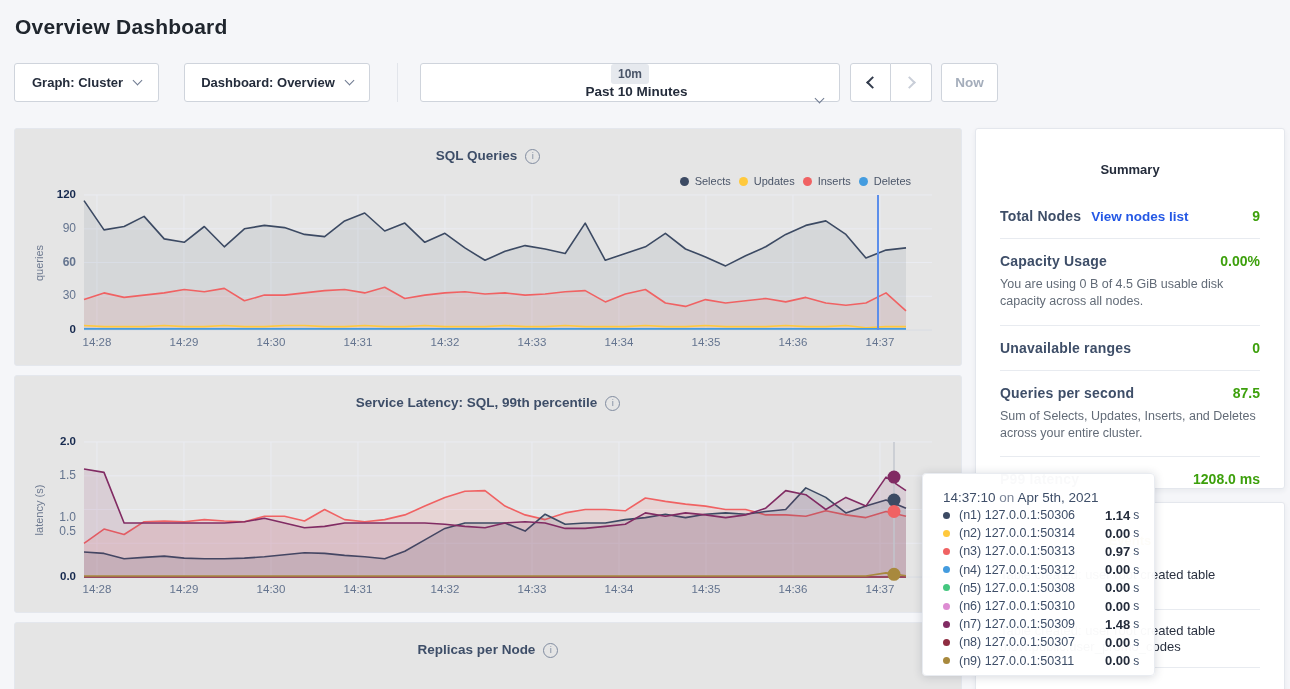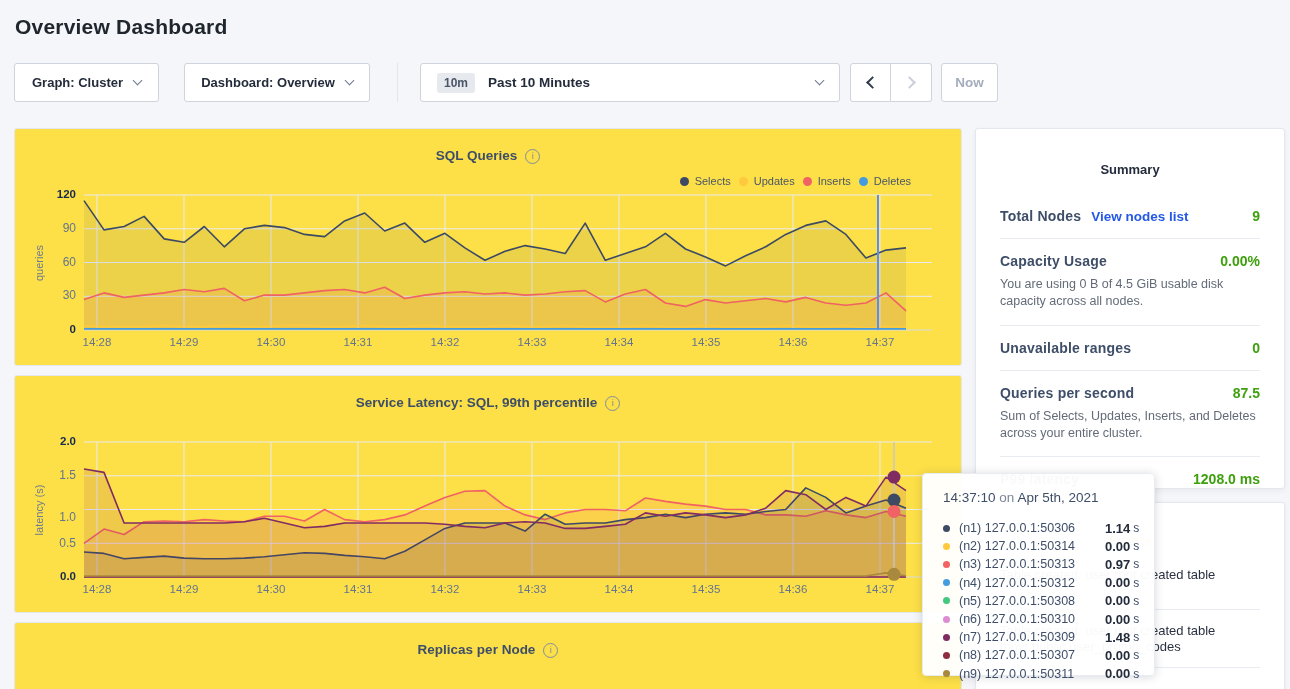--- a/index.html
+++ b/index.html
@@ -13,38 +13,38 @@
   .controls { display:flex; align-items:center; margin-top:24px; height:39px; }
   button { font-family:inherit; cursor:pointer; }
   .btn { background:#fff; border:1px solid #CFD4DC; border-radius:3px; height:39px;
          display:flex; align-items:center; justify-content:center; }
   .dd1 { width:145px; }
   .dd2 { width:186px; margin-left:25px; }
   .dd .lbl { font-size:13px; font-weight:700; color:#242C3B; }
   .cdown { width:7px; height:7px; border-right:1.7px solid #6E7A90; border-bottom:1.7px solid #6E7A90;
            transform:rotate(45deg); margin-left:11px; margin-top:-4px; flex:none; }
   .vdiv { width:1px; height:39px; background:#E2E5EB; margin-left:27px; }
-  .timesel { width:420px; margin-left:22px; justify-content:flex-start; padding:0 16px; }
+  .timesel { width:420px; margin-left:22px; justify-content:flex-start; padding:0 16px;flex-direction:column; }
   .badge { background:#E6E9EE; border-radius:3px; padding:3px 7px; font-size:12px; font-weight:700; color:#4A5568; }
   .tlabel { margin-left:13px; font-size:13.5px; font-weight:700; color:#242C3B; }
   .timesel .cdown { margin-left:auto; }
   .arrows { display:flex; margin-left:10px; }
   .abtn { width:41px; }
   .abtn.prev { border-radius:3px 0 0 3px; }
   .abtn.next { border-radius:0 3px 3px 0; border-left:none; }
   .chev-l { width:9px; height:9px; border-left:2.4px solid #333C4D; border-bottom:2.4px solid #333C4D; transform:rotate(45deg); margin-left:3px; }
   .chev-r { width:9px; height:9px; border-left:2.4px solid #C9CED8; border-bottom:2.4px solid #C9CED8; transform:rotate(225deg); margin-right:3px; }
   .nowbtn { width:57px; margin-left:9px; font-size:13.5px; font-weight:700; color:#A4ADBB; }
 
   
   .main { display:flex; gap:13px; margin-top:26px; }
   .col-left { width:948px; display:flex; flex-direction:column; gap:9px; }
   .col-side { width:310px; display:flex; flex-direction:column; gap:13px; }
 
-  .panel { background:#fde047; border:1px solid #E4E7ED; border-radius:3px; position:relative; }
+  .panel { background:#e5e5e5; border:1px solid #E4E7ED; border-radius:3px; position:relative; }
   .chart-panel { height:238px; }
   .panel-title { display:flex; justify-content:center; align-items:center; gap:8px;
                  padding-top:19px; font-size:13.5px; font-weight:700; color:#3E4E68; line-height:16px; }
   .info-icon { width:15px; height:15px; border:1px solid #818CA0; border-radius:50%;
                display:inline-flex; align-items:center; justify-content:center;
                font-size:9.5px; color:#818CA0; font-weight:400; }
   .info-icon::after { content:"i"; }
 
   .legend { position:absolute; top:46px; right:50px; display:flex; gap:8px; align-items:center; }
   .legend-item { display:flex; align-items:center; gap:6px; font-size:11px; color:#4A5568; }
@@ -77,21 +77,21 @@
   .event-item { padding:13px 0; min-height:56px; border-bottom:1px solid #E8EBF0;
                 font-size:13px; color:#2A3140; line-height:15px; }
   .event-line2 { margin-top:1px; }
 
   
   .tooltip { position:absolute; left:922px; top:473px; width:233px; height:203px;
              background:rgba(255,255,255,.97); border:1px solid #E9ECF1; border-radius:4px;
              box-shadow:0 1px 10px rgba(30,40,60,.18); z-index:40; padding:16px 0 0 20px; }
   .tt-head { font-size:13.5px; color:#3E4E68; }
   .tt-on { color:#7C8699; }
-  .tt-rows { margin-top:14px; }
+  .tt-rows { margin-top:1px; }
   .tt-row { display:flex; align-items:center; height:18.2px; font-size:12.5px; color:#3E4E68; }
   .tt-dot { width:7px; height:7px; border-radius:50%; flex:none; margin-right:9px; }
   .tt-label { width:146px; }
   .tt-val { font-weight:700; color:#242C3B; font-size:13px; }
   .tt-unit { margin-left:3px; font-size:12px; color:#3E4E68; }
 </style>
 </head>
 <body>
 
 <div class="page">
@@ -145,21 +145,21 @@
               <span>Inserts</span>
             </span>
             <span class="legend-item">
               <span class="ldot" style="background: rgb(68, 156, 223);"></span>
               <span>Deletes</span>
             </span>
           </div>
         <div class="chart-area">
             <span class="ytick strong" style="top: 127px;">0</span>
             <span class="ytick" style="top: 93.25px;">30</span>
-            <span class="ytick" style="top: 59.5px;">60</span>
+            <span class="ytick" style="top: 59.5px; font-weight: bold;">60</span>
             <span class="ytick" style="top: 25.75px;">90</span>
             <span class="ytick strong" style="top: -8px;">120</span>
             <span class="yunit">queries</span>
             <svg width="848" height="135" viewBox="0 0 848 135">
               <line x1="0" x2="848" y1="135.0" y2="135.0" stroke="#D8DCE3" stroke-width="1"></line>
               <line x1="0" x2="848" y1="101.3" y2="101.3" stroke="#EAECF2" stroke-width="1"></line>
               <line x1="0" x2="848" y1="67.5" y2="67.5" stroke="#EAECF2" stroke-width="1"></line>
               <line x1="0" x2="848" y1="33.8" y2="33.8" stroke="#EAECF2" stroke-width="1"></line>
               <line x1="0" x2="848" y1="0.0" y2="0.0" stroke="#EAECF2" stroke-width="1"></line>
               <line x1="13" x2="13" y1="0" y2="135" stroke="#EAECF2" stroke-width="1"></line>
@@ -193,21 +193,21 @@
           </div>
       </section>
 
       <section class="panel chart-panel">
         <div class="panel-title">
           <span>Service Latency: SQL, 99th percentile</span>
           <span class="info-icon"></span>
         </div>
         <div class="chart-area">
             <span class="ytick strong" style="top: 127px;">0.0</span>
-            <span class="ytick" style="top: 94px;">0.5</span>
+            <span class="ytick" style="top: 82px;">0.5</span>
             <span class="ytick" style="top: 68px;">1.0</span>
             <span class="ytick" style="top: 25.75px;">1.5</span>
             <span class="ytick strong" style="top: -8px;">2.0</span>
             <span class="yunit">latency (s)</span>
             <svg width="848" height="135" viewBox="0 0 848 135">
               <line x1="0" x2="848" y1="135.0" y2="135.0" stroke="#D8DCE3" stroke-width="1"></line>
               <line x1="0" x2="848" y1="101.3" y2="101.3" stroke="#EAECF2" stroke-width="1"></line>
               <line x1="0" x2="848" y1="67.5" y2="67.5" stroke="#EAECF2" stroke-width="1"></line>
               <line x1="0" x2="848" y1="33.8" y2="33.8" stroke="#EAECF2" stroke-width="1"></line>
               <line x1="0" x2="848" y1="0.0" y2="0.0" stroke="#EAECF2" stroke-width="1"></line>

